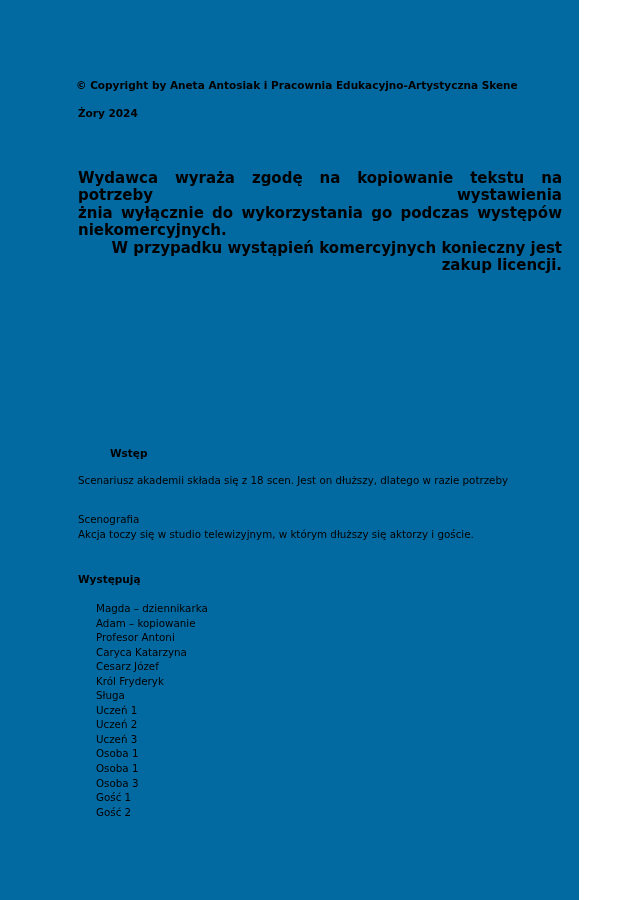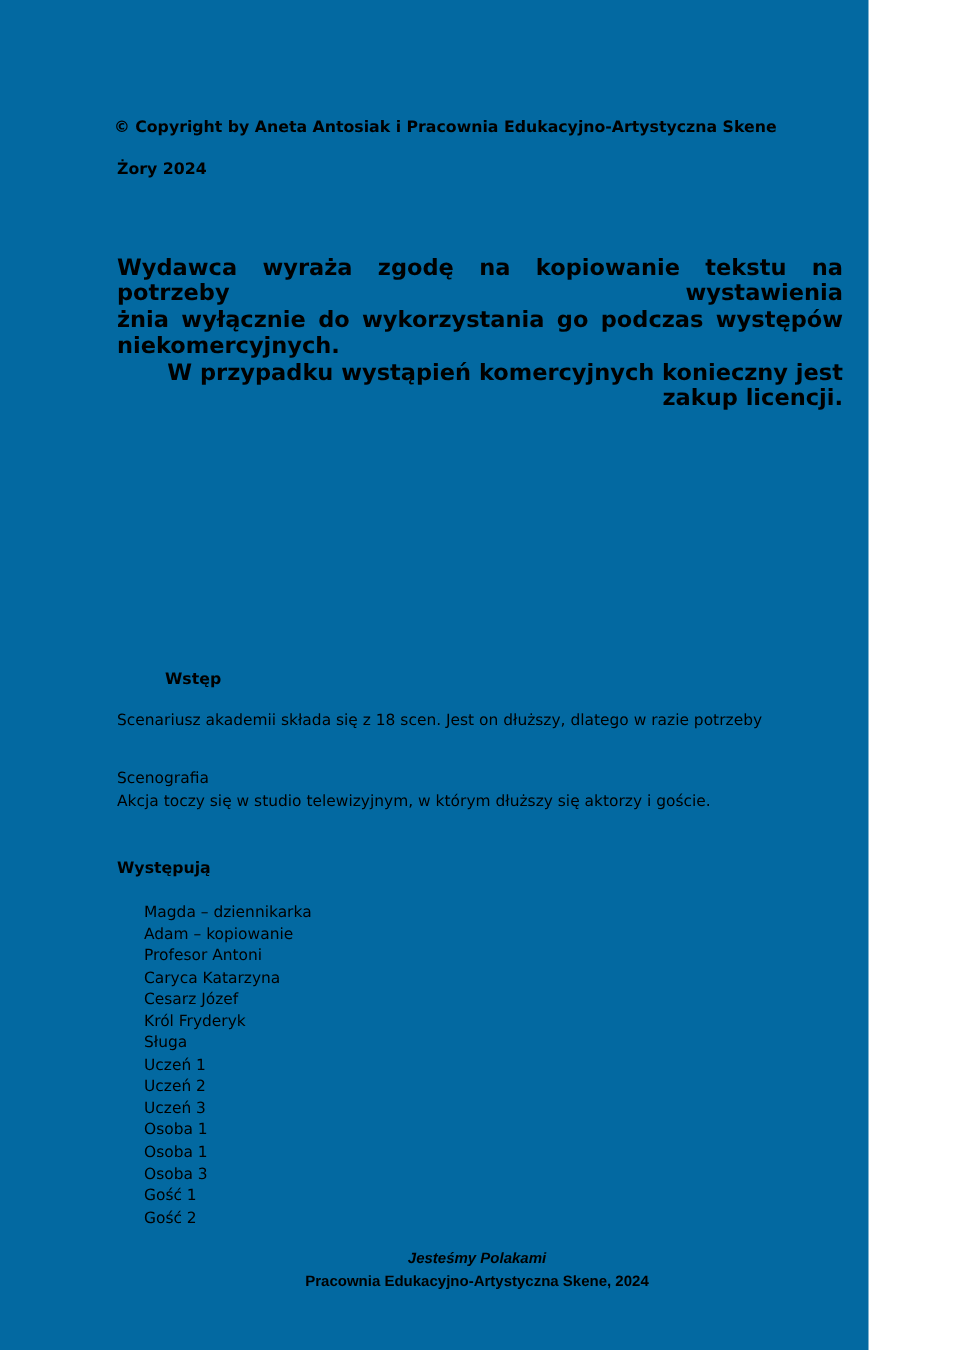--- a/index.html
+++ b/index.html
@@ -115,18 +115,14 @@
     <div>Uczeń 1</div>
     <div>Uczeń 2</div>
     <div>Uczeń 3</div>
     <div>Osoba 1</div>
     <div>Osoba 1</div>
     <div>Osoba 3</div>
     <div>Gość 1</div>
     <div>Gość 2</div>
   </div>
 
-  <div class="abs page-footer">
-    <div class="play-title">Jesteśmy Polakami</div>
-    <div>Pracownia Edukacyjno-Artystyczna Skene, 2024</div>
-  </div>
 
 </div>
 
 </body></html>

